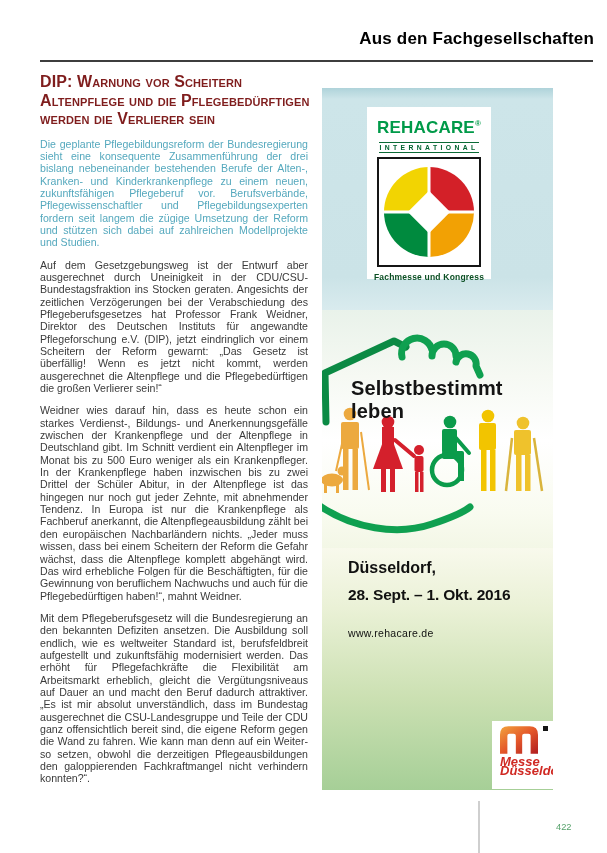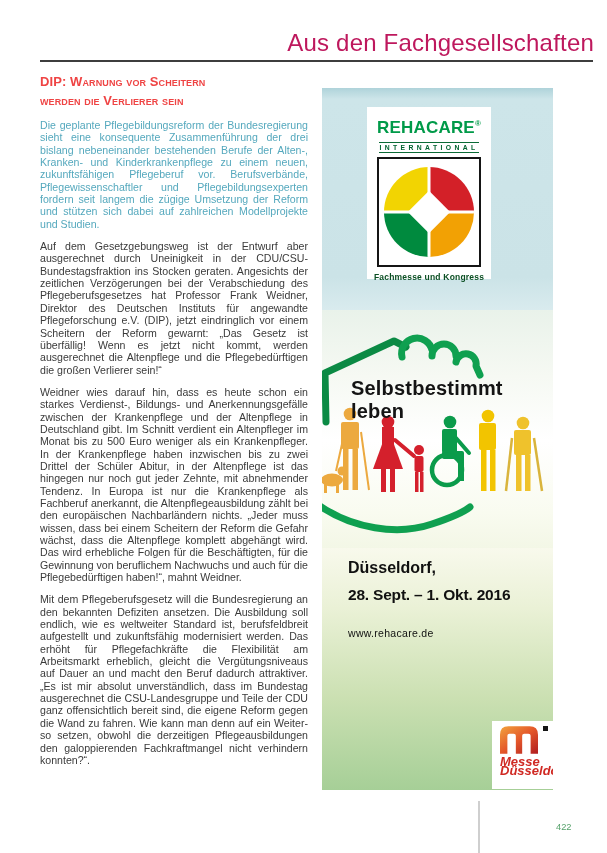--- a/index.html
+++ b/index.html
@@ -1,27 +1,27 @@
 <!DOCTYPE html>
 <html lang="de"><head>
 <meta charset="utf-8">
 <style>
   html,body{margin:0;padding:0;background:#ffffff;}
   .page{position:relative;width:607px;height:853px;background:#ffffff;overflow:hidden;
         font-family:"Liberation Sans",sans-serif;}
 
   
-  .section-title{position:absolute;top:29px;right:13px;font-size:24px;font-weight:400;
-                 color:#be185d;letter-spacing:0.2px;}
+  .section-title{position:absolute;top:29px;right:13px;font-size:17px;font-weight:700;
+                 color:#000000;letter-spacing:0.2px;}
   .header-rule{position:absolute;left:40px;top:60px;width:553px;border-top:2px solid #3D3D3D;}
 
   
   .article{position:absolute;left:40px;top:73px;width:268px;}
-  .article-title{margin:0 0 9px 0;font-variant:small-caps;font-weight:700;font-size:13px;
-                 line-height:18.5px;color:#ef4444;letter-spacing:0.1px;}
+  .article-title{margin:0 0 9px 0;font-variant:small-caps;font-weight:700;font-size:16px;
+                 line-height:18.5px;color:#7f1d1d;letter-spacing:0.1px;}
   .tl{display:block;white-space:nowrap;}
   .article p{margin:0 0 10px 0;font-size:10.6px;line-height:12.35px;text-align:justify;
              color:#3A3A3A;hyphens:auto;}
   .article p.lead{color:#54A8BD;}
 
   
   .ad{position:absolute;left:322px;top:88px;width:231px;height:702px;overflow:hidden;}
   .ad-top{position:absolute;top:0;left:0;width:100%;height:222px;
           background:linear-gradient(180deg,#AFD3DA 0%,#CDE5E9 5%,#CBE3E7 85%,#D9EBEE 100%);}
   .logo-box{position:absolute;left:45px;top:19px;width:124px;height:172px;background:#ffffff;
@@ -71,20 +71,21 @@
 <body>
 
 <div class="page">
 
   <div class="section-title">Aus den Fachgesellschaften</div>
   <div class="header-rule"></div>
 
   <div class="article">
     <h1 class="article-title">
       <span class="tl">DIP: Warnung vor Scheitern</span>
+      <span class="tl">Altenpflege und die Pflegebedürftigen</span>
       <span class="tl">werden die Verlierer sein</span>
     </h1>
     <p class="lead">Die geplante Pflegebildungsreform der Bundesregierung sieht eine konsequente Zusammenführung der drei bislang nebeneinander bestehenden Berufe der Alten-, Kranken- und Kinderkrankenpflege zu einem neuen, zukunftsfähigen Pflegeberuf vor. Berufsverbände, Pflegewissenschaftler und Pflegebildungsexperten fordern seit langem die zügige Umsetzung der Reform und stützen sich dabei auf zahlreichen Modellprojekte und Studien.</p>
     <p>Auf dem Gesetzgebungsweg ist der Entwurf aber ausgerechnet durch Uneinigkeit in der CDU/CSU-Bundestagsfraktion ins Stocken geraten. Angesichts der zeitlichen Verzögerungen bei der Verabschiedung des Pflegeberufsgesetzes hat Professor Frank Weidner, Direktor des Deutschen Instituts für angewandte Pflegeforschung e.V. (DIP), jetzt eindringlich vor einem Scheitern der Reform gewarnt: „Das Gesetz ist überfällig! Wenn es jetzt nicht kommt, werden ausgerechnet die Altenpflege und die Pflegebedürftigen die großen Verlierer sein!“</p>
     <p>Weidner wies darauf hin, dass es heute schon ein starkes Verdienst-, Bildungs- und Anerkennungsgefälle zwischen der Krankenpflege und der Altenpflege in Deutschland gibt. Im Schnitt verdient ein Altenpfleger im Monat bis zu 500 Euro weniger als ein Krankenpfleger. In der Krankenpflege haben inzwischen bis zu zwei Drittel der Schüler Abitur, in der Altenpflege ist das hingegen nur noch gut jeder Zehnte, mit abnehmender Tendenz. In Europa ist nur die Krankenpflege als Fachberuf anerkannt, die Altenpflegeausbildung zählt bei den europäischen Nachbarländern nichts. „Jeder muss wissen, dass bei einem Scheitern der Reform die Gefahr wächst, dass die Altenpflege komplett abgehängt wird. Das wird erhebliche Folgen für die Beschäftigten, für die Gewinnung von beruflichem Nachwuchs und auch für die Pflegebedürftigen haben!“, mahnt Weidner.</p>
     <p>Mit dem Pflegeberufsgesetz will die Bundesregierung an den bekannten Defiziten ansetzen. Die Ausbildung soll endlich, wie es weltweiter Standard ist, berufsfeldbreit aufgestellt und zukunftsfähig modernisiert werden. Das erhöht für Pflegefachkräfte die Flexibilität am Arbeitsmarkt erheblich, gleicht die Vergütungsniveaus auf Dauer an und macht den Beruf dadurch attraktiver. „Es ist mir absolut unverständlich, dass im Bundestag ausgerechnet die CSU-Landesgruppe und Teile der CDU ganz offensichtlich bereit sind, die eigene Reform gegen die Wand zu fahren. Wie kann man denn auf ein Weiter-so setzen, obwohl die derzeitigen Pflegeausbildungen den galoppierenden Fachkraftmangel nicht verhindern konnten?“.</p>
   </div>
 
   <div class="ad">
 

